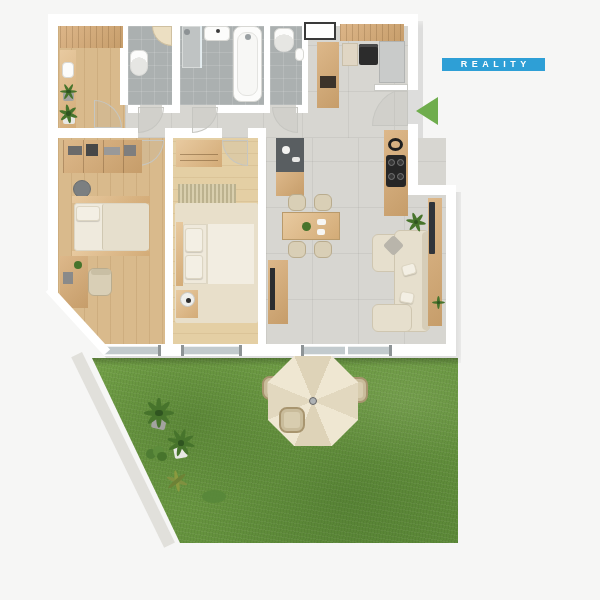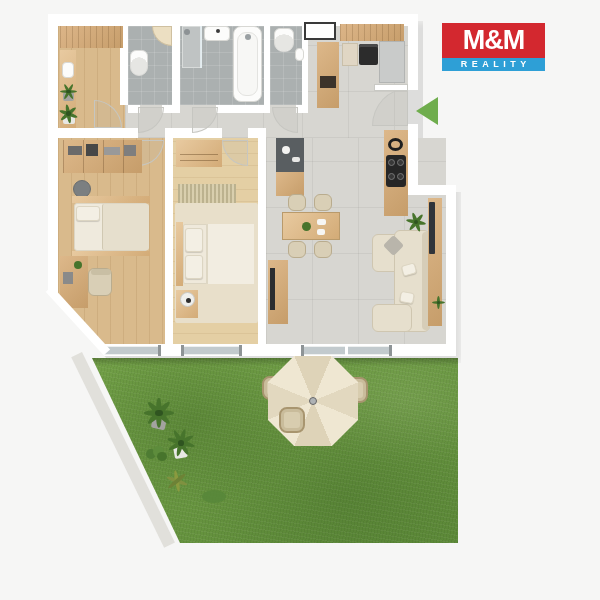--- a/index.html
+++ b/index.html
@@ -292,17 +292,16 @@
   <div class="gchair" style="left:342px;top:377px;width:26px;height:26px;"></div>
   <div class="abs" style="left:288px;top:400px;width:48px;height:40px;background:#b98e55;border:2px solid #9c7440;border-radius:50%;box-sizing:border-box;"></div>
   <div class="umbrella" style="left:268px;top:356px;width:90px;height:90px;">
     <div class="abs" style="left:41px;top:41px;width:8px;height:8px;background:#aeb2b5;border:1px solid #666;border-radius:50%;box-sizing:border-box;"></div>
   </div>
   <div class="gchair" style="left:279px;top:407px;width:26px;height:26px;"></div>
 
   <div class="abs" style="left:416px;top:97px;width:22px;height:28px;background:var(--arrow-green,#6fad4d);clip-path:polygon(100% 0,100% 100%,0 50%);"></div>
 
   <div class="abs" style="left:442px;top:23px;width:103px;height:48px;">
-    <div class="logo-red">M&amp;M</div>
     <div class="logo-blue">REALITY</div>
   </div>
 
 </div>
 
 </body></html>

